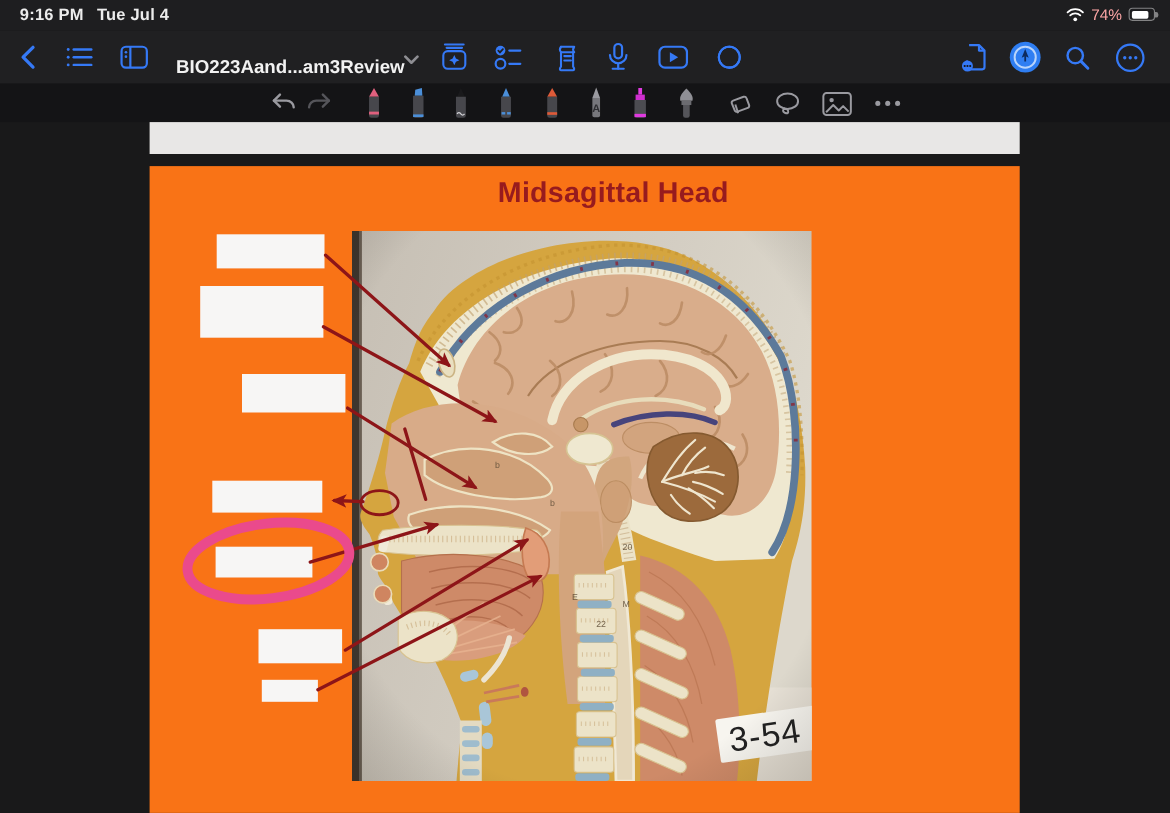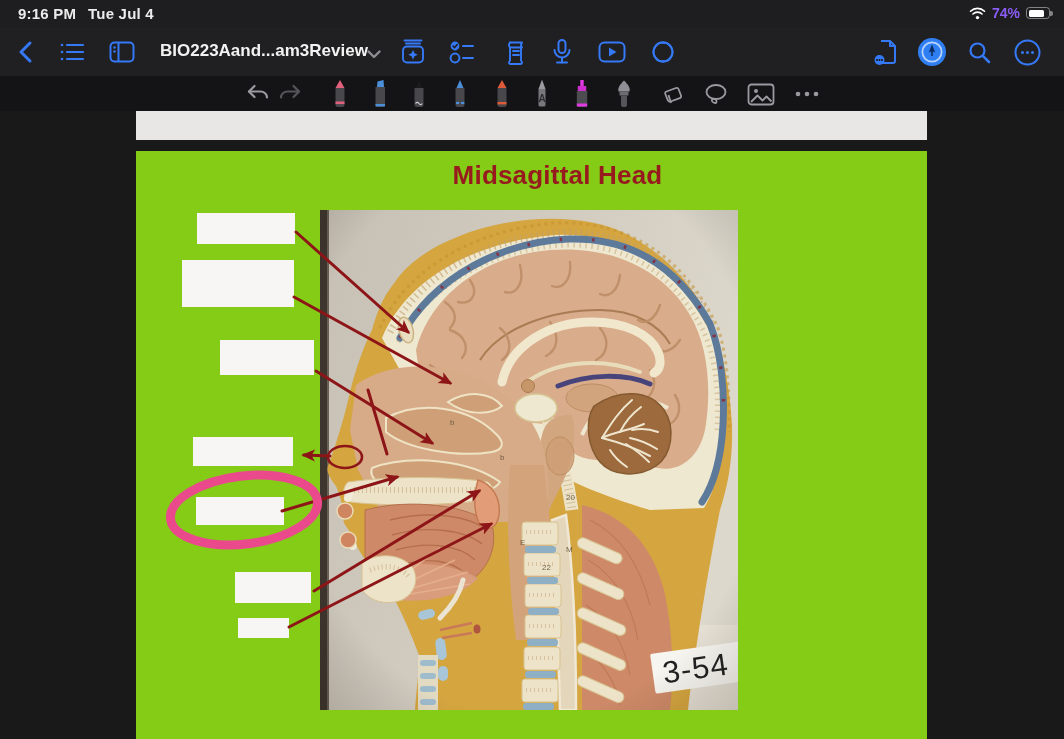--- a/index.html
+++ b/index.html
@@ -11,26 +11,26 @@
   .status-bar{left:0;top:0;width:1064px;height:28px;background:#1e1e20;color:#ececec;
               font-size:15px;font-weight:700;}
   .status-left{left:18px;top:5px;letter-spacing:.2px;}
   .status-left .date{margin-left:12px;font-weight:700;}
   .status-right{right:14px;top:5px;display:flex;align-items:center;gap:6px;}
   .batt{width:24px;height:12px;border:1px solid rgba(255,255,255,.45);border-radius:3.5px;position:relative;}
   .batt .fill{position:absolute;left:1.5px;top:1.5px;height:7px;width:15px;background:#fff;border-radius:1.5px;}
   .batt .nub{position:absolute;right:-3.5px;top:3px;width:2.5px;height:5px;background:rgba(255,255,255,.45);border-radius:0 2px 2px 0;}
   .nav-bar{left:0;top:28px;width:1064px;height:48px;background:#202022;}
   .toolbar{left:0;top:76px;width:1064px;height:35px;background:#141416;}
-  .nav-title{color:#f2f2f2;font-size:17px;font-weight:700;top:13px;left:160px;}
+  .nav-title{color:#f2f2f2;font-size:17px;font-weight:700;top:23px;left:160px;}
   .ic{display:flex;align-items:center;justify-content:center;}
   
   .content{left:0;top:111px;width:1064px;height:628px;background:#19191a;}
   .page-prev{left:136px;top:0;width:791px;height:29px;background:#e8e7e6;}
-  .page{left:136px;top:40px;width:791px;height:588px;background:#84cc16;}
+  .page{left:136px;top:40px;width:791px;height:588px;background:#f97316;}
   .page-title{left:0;top:9px;width:100%;text-align:center;padding-left:52px;
               font-size:26px;font-weight:700;color:#971b1e;letter-spacing:.2px;}
   .photo{left:184px;top:59px;width:418px;height:500px;overflow:hidden;}
   .overlay{left:0;top:0;width:791px;height:588px;pointer-events:none;}
 </style>
 </head>
 <body>
 
 <div class="screen">
 
@@ -41,21 +41,21 @@
     <div class="abs status-right">
       <span class="ic">
         <svg width="17" height="13" viewBox="0 0 17 13">
             <g fill="none" stroke="#fff" stroke-width="1.6" stroke-linecap="round">
           <path d="M1.5,4.2 a10,10 0 0 1 14,0"></path>
               <path d="M3.9,7 a6.6,6.6 0 0 1 9.2,0"></path>
             </g>
           <circle cx="8.5" cy="10.6" r="1.7" fill="#fff"></circle>
           </svg>
       </span>
-      <span style="color:#8b5cf6;font-size:14px;font-weight:700;">74%</span>
+      <span style="color:#fca5a5;font-size:14px;font-weight:400;">74%</span>
       <span class="batt">
           <span class="fill"></span>
           <span class="nub"></span>
         </span>
     </div>
   </div>
 
   <div class="abs nav-bar">
     <div class="abs ic" style="left:12px;top:10px;width:26px;height:28px;">
       <svg width="16" height="24" viewBox="0 0 16 24">

